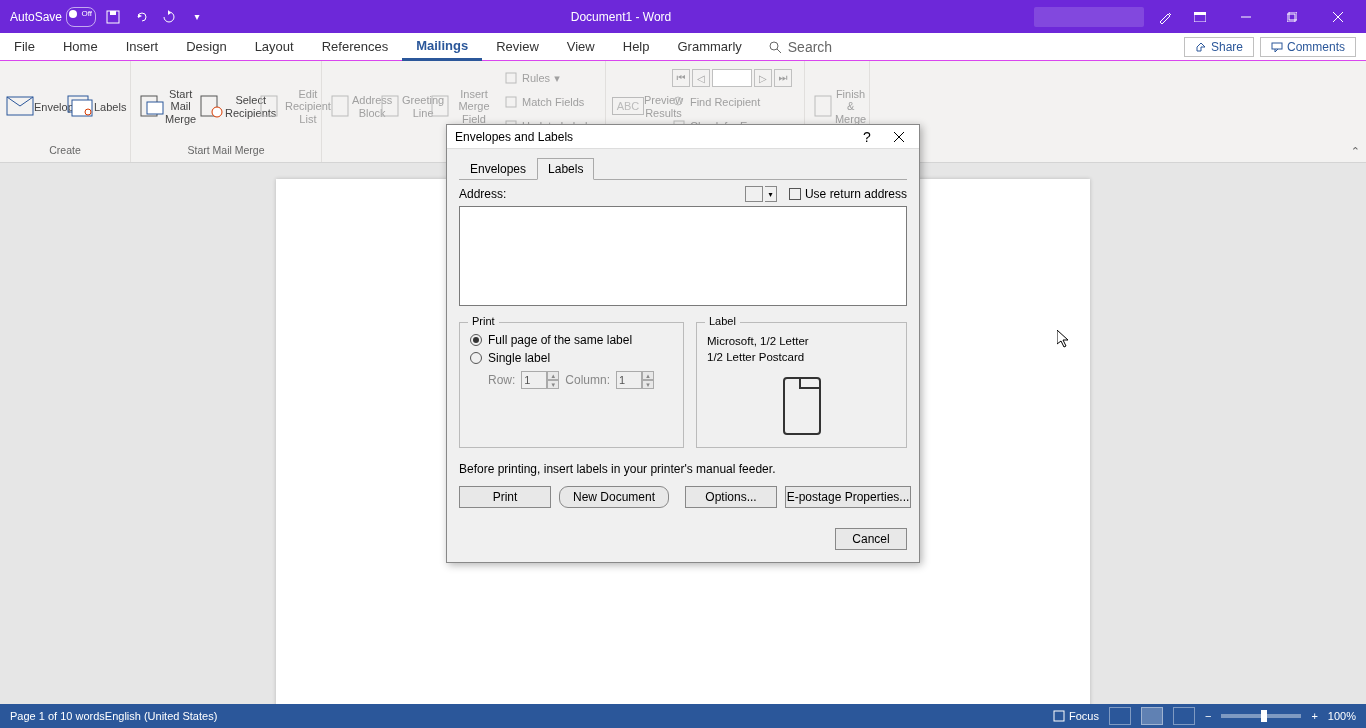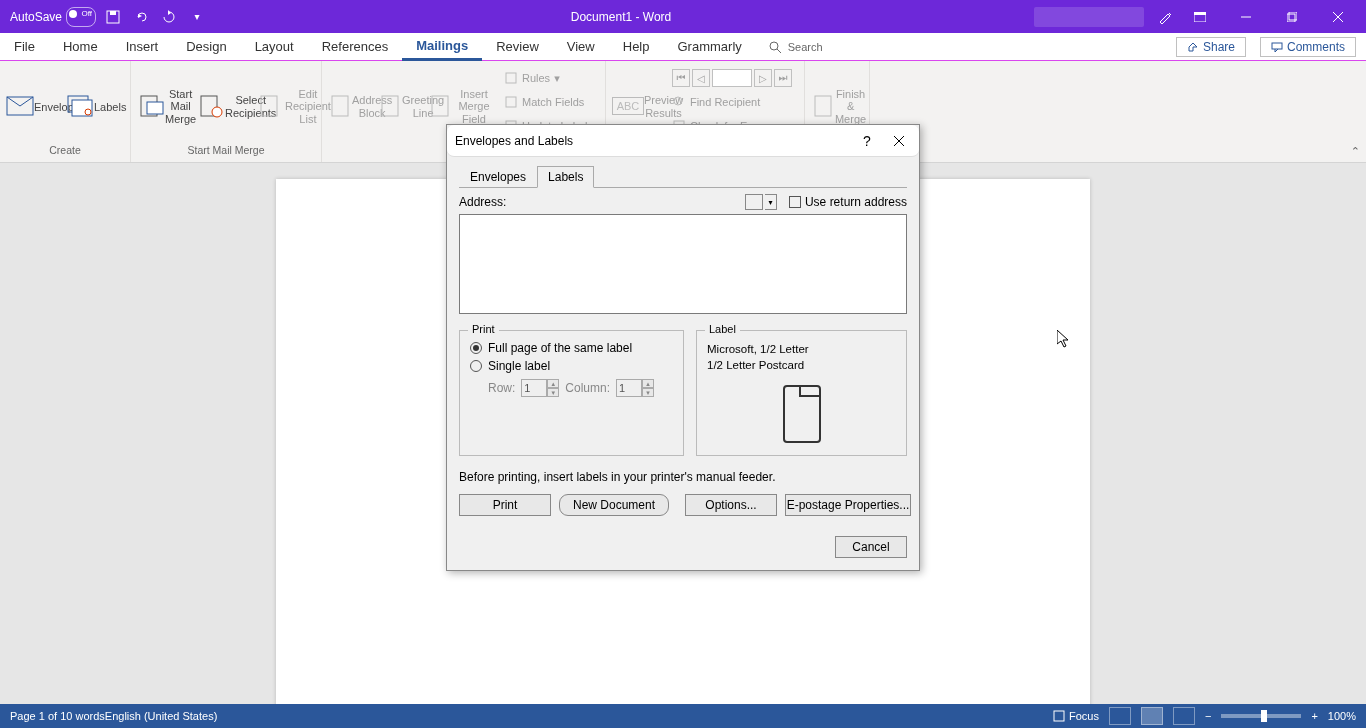--- a/index.html
+++ b/index.html
@@ -15,22 +15,22 @@
 .tb-icon { width: 22px; height: 22px; display: flex; align-items: center; justify-content: center; cursor: pointer; }
 .tb-center { flex: 1; text-align: center; }
 .tb-right { display: flex; align-items: center; gap: 2px; padding-right: 6px; }
 .tb-user { width: 110px; height: 20px; background: rgba(255,255,255,.15); border-radius: 2px; margin-right: 8px; }
 .win-btn { width: 44px; height: 33px; display: flex; align-items: center; justify-content: center; cursor: pointer; }
 
 
 .menubar { height: 28px; background: #fff; display: flex; align-items: center; border-bottom: 1px solid #d946ef; }
 .menu-item { padding: 0 14px; height: 28px; display: flex; align-items: center; font-size: 13px; cursor: pointer; color: #333; }
 .menu-item.active { color: #2b579a; border-bottom: 3px solid #2b579a; font-weight: 600; }
-.search-area { display: flex; align-items: center; gap: 6px; padding: 0 12px; color: #666; font-size: 11px; }
-.menu-right { margin-left: auto; display: flex; gap: 14px; padding-right: 10px; }
+.search-area { display: flex; align-items: center; gap: 6px; padding: 0 12px; color: #666; font-size: 14px; }
+.menu-right { margin-left: auto; display: flex; gap: 6px; padding-right: 10px; }
 .menu-right-btn { border: 1px solid #c0c0c0; padding: 2px 10px; font-size: 12px; color: #2b579a; cursor: pointer; display: flex; align-items: center; gap: 4px; }
 
 
 .ribbon { height: 102px; background: #f3f2f1; border-bottom: 1px solid #d4d4d4; display: flex; position: relative; }
 .ribbon-group { border-right: 1px solid #e1dfdd; display: flex; flex-direction: column; padding: 4px 6px 0; }
 .group-items { flex: 1; display: flex; gap: 2px; }
 .big-btn { width: 58px; display: flex; flex-direction: row; align-items: center; justify-content: flex-start; padding-top: 4px; font-size: 11px; text-align: center; color: #444; cursor: pointer; }
 .big-btn.disabled { color: #a0a0a0; }
 .big-btn .icn { width: 32px; height: 32px; margin-bottom: 2px; display: flex; align-items: center; justify-content: center; }
 .small-stack { display: flex; flex-direction: column; gap: 2px; padding: 2px 6px; }
@@ -49,21 +49,21 @@
 .statusbar { position: absolute; bottom: 0; left: 0; right: 0; height: 24px; background: #2b579a; color: #fff; display: flex; align-items: center; font-size: 11px; padding: 0 10px; }
 .sb-right { margin-left: auto; display: flex; align-items: center; gap: 10px; }
 .sb-viewbtn { width: 22px; height: 18px; border: 1px solid rgba(255,255,255,.4); cursor: pointer; }
 .sb-viewbtn.active { background: rgba(255,255,255,.25); }
 .zoom-slider { width: 80px; height: 4px; background: rgba(255,255,255,.4); position: relative; }
 .zoom-thumb { width: 6px; height: 12px; background: #fff; position: absolute; left: 40px; top: -4px; }
 
 
 .dialog-mask { position: absolute; inset: 0; pointer-events: none; }
 .dialog { position: absolute; left: 446px; top: 124px; width: 474px; background: #f0f0f0; border: 1px solid #888; box-shadow: 2px 2px 8px rgba(0,0,0,.3); pointer-events: auto; }
-.dlg-title { height: 32px; background: #fff; display: flex; align-items: center; padding: 0 8px; font-size: 12px; border-bottom: 1px solid #ddd; border-radius: 7px; }
+.dlg-title { height: 24px; background: #fff; display: flex; align-items: center; padding: 0 8px; font-size: 12px; border-bottom: 1px solid #ddd; }
 .dlg-title-right { margin-left: auto; display: flex; gap: 8px; }
 .dlg-x { width: 24px; height: 20px; display: flex; align-items: center; justify-content: center; cursor: pointer; font-size: 14px; }
 .dlg-body { padding: 8px 12px 12px; }
 .tabs { display: flex; border-bottom: 1px solid #aaa; margin-bottom: 6px; }
 .tab { padding: 3px 10px; font-size: 12px; border: 1px solid transparent; border-bottom: none; cursor: pointer; position: relative; top: 1px; }
 .tab.active { background: #f0f0f0; border-color: #aaa; border-bottom: 1px solid #f0f0f0; }
 .addr-row { display: flex; align-items: center; font-size: 12px; margin-bottom: 4px; }
 .addr-row .spacer { flex: 1; }
 .addr-row .ab-icon { width: 18px; height: 16px; border: 1px solid #888; margin-right: 2px; }
 .addr-row .ab-drop { width: 12px; height: 16px; border: 1px solid #888; border-left: none; margin-right: 12px; display: flex; align-items: center; justify-content: center; font-size: 8px; }

